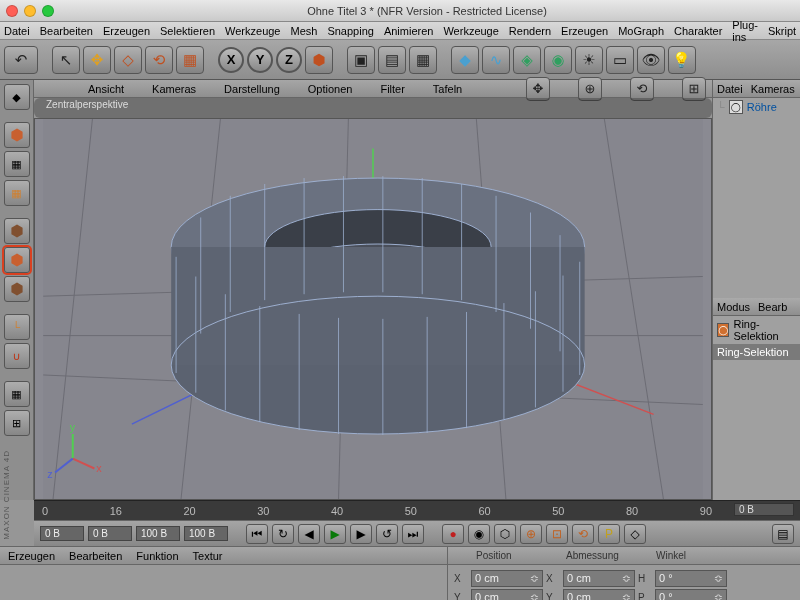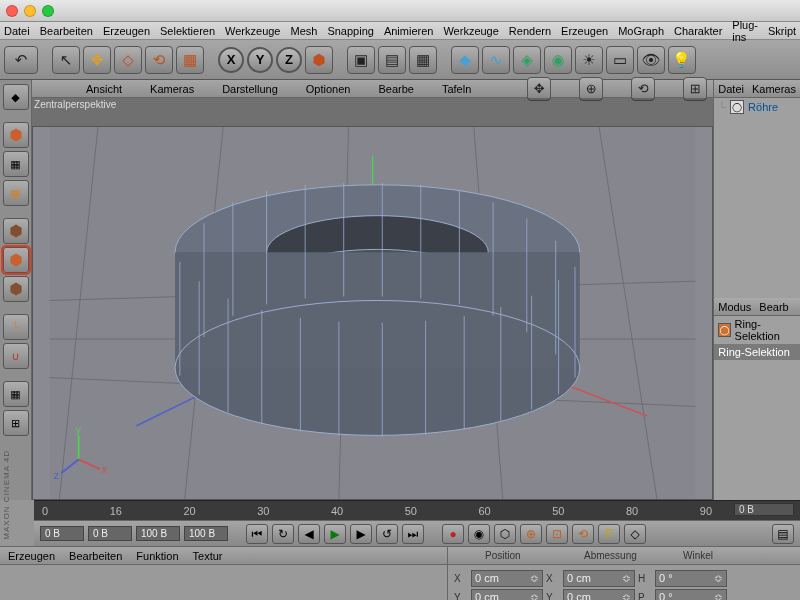--- a/index.html
+++ b/index.html
@@ -15,58 +15,59 @@
 .tool-btn.undo { width: 34px; }
 .tool-sep { width: 8px; }
 .main { display: flex; height: 420px; }
 .left-tools { width: 34px; background: #8e8e8e; border-right: 1px solid #666; display: flex; flex-direction: column; align-items: center; padding-top: 4px; gap: 3px; }
 .lt-btn { width: 26px; height: 26px; border-radius: 3px; background: linear-gradient(#aeaeae,#868686); border: 1px solid #555; display: flex; align-items: center; justify-content: center; }
 .lt-btn.active { box-shadow: 0 0 0 2px #d94020; }
 .lt-sep { height: 6px; }
 .viewport-area { flex: 1; display: flex; flex-direction: column; }
 .vp-menu { height: 18px; background: linear-gradient(#a6a6a6,#8f8f8f); display: flex; align-items: center; padding: 0 6px; border-bottom: 1px solid #666; gap: 28px; }
 .vp-menu .spacer { flex: 1; }
-.vp-label { height: 28px; background: rgba(0,0,0,.25); color: #ddd; padding: 1px 2px; font-size: 10px; }
+.vp-label { height: 20px; background: rgba(0,0,0,.25); color: #ddd; padding: 1px 12px; font-size: 10px; border-radius: 6px; }
 .viewport { flex: 1; background: #8a8a92; position: relative; overflow: hidden; border: 1px solid #555; }
 .right-panel { width: 88px; background: #a0a0a0; border-left: 1px solid #666; display: flex; flex-direction: column; }
 .rp-tabs { height: 18px; background: linear-gradient(#aaa,#8e8e8e); display: flex; align-items: center; font-size: 10px; padding: 0 4px; gap: 8px; border-bottom: 1px solid #666; }
 .rp-row { display: flex; align-items: center; padding: 2px 4px; gap: 4px; }
 .rp-icon { width: 14px; height: 14px; border: 1px solid #555; display: flex; align-items: center; justify-content: center; font-size: 9px; background: #ddd; }
 .rp-row.sel { background: #7a7a7a; color: #fff; }
 .timeline { height: 20px; background: #3a3a3a; border-top: 1px solid #222; position: relative; margin-left: 34px; }
 .tl-ticks { position: absolute; inset: 0; display: flex; justify-content: space-between; padding: 0 8px; align-items: center; color: #bbb; font-size: 9px; }
 .tl-field { position: absolute; right: 6px; top: 2px; background: #555; color: #ddd; border: 1px solid #333; padding: 0 4px; font-size: 10px; width: 60px; }
 .playbar { height: 26px; background: linear-gradient(#a5a5a5,#888); border-top: 1px solid #666; display: flex; align-items: center; padding: 0 6px; gap: 4px; margin-left: 34px; }
 .pb-field { background: #666; color: #eee; border: 1px solid #444; padding: 1px 4px; font-size: 10px; width: 44px; }
 .pb-btn { width: 22px; height: 20px; background: linear-gradient(#b0b0b0,#868686); border: 1px solid #555; border-radius: 3px; display: flex; align-items: center; justify-content: center; font-size: 12px; }
 .pb-btn.rec { color: #c02020; }
 .pb-btn.play { color: #0a7a0a; }
 .bottom { display: flex; height: 72px; background: #9a9a9a; border-top: 1px solid #666; }
 .bot-left { flex: 1; border-right: 1px solid #666; }
 .bot-tabs { height: 18px; background: linear-gradient(#a6a6a6,#8f8f8f); display: flex; align-items: center; padding: 0 8px; gap: 14px; border-bottom: 1px solid #666; }
 .bot-right { width: 352px; }
 .coord-grid { padding: 3px 6px; }
-.coord-hdr { display: flex; gap: 9px; margin-bottom: 2px; }
+.coord-hdr { display: flex; gap: 0; margin-bottom: 2px; }
 .coord-hdr span { width: 90px; text-align: left; color: #333; font-size: 10px; }
 .coord-hdr span:first-child { width: 20px; }
 .coord-row { display: flex; gap: 3px; margin-bottom: 2px; align-items: center; }
 .clab { width: 14px; color: #333; font-size: 10px; }
 .cfield { width: 72px; background: #7c7c7c; border: 1px solid #555; color: #eee; padding: 1px 3px; font-size: 10px; display: flex; justify-content: space-between; }
 .cfield .arr { color: #ccc; }
 .side-brand { position: absolute; left: 2px; top: 450px; writing-mode: vertical-rl; transform: rotate(180deg); color: #555; font-size: 8px; letter-spacing: 1px; }
 svg.cube { width: 16px; height: 16px; }
 .circle-btn { width: 26px; height: 26px; border-radius: 50%; border: 2px solid #555; background: linear-gradient(#bbb,#888); display: flex; align-items: center; justify-content: center; font-size: 13px; font-weight: bold; }
 </style>
 </head>
 <body>
 
 <div class="titlebar">
   <div class="tbtn" style="background:#ff5f56"></div>
   <div class="tbtn" style="background:#ffbd2e"></div>
   <div class="tbtn" style="background:#27c93f"></div>
+  <div class="window-title">Ohne Titel 3 * (NFR Version - Restricted License)</div>
 </div>
 
 <div class="menubar">
   <span>Datei</span>
   <span>Bearbeiten</span>
   <span>Erzeugen</span>
   <span>Selektieren</span>
   <span>Werkzeuge</span>
   <span>Mesh</span>
   <span>Snapping</span>
@@ -144,21 +145,21 @@
     <div class="lt-btn">⊞</div>
   </div>
 
   <div class="viewport-area">
     <div class="vp-menu">
       <span style="width:20px"></span>
       <span>Ansicht</span>
       <span>Kameras</span>
       <span>Darstellung</span>
       <span>Optionen</span>
-      <span>Bearbe</span>
+      <span>Filter</span>
       <span>Tafeln</span>
       <span class="spacer"></span>
       <span class="tool-btn sm">✥</span>
       <span class="tool-btn sm">⊕</span>
       <span class="tool-btn sm">⟲</span>
       <span class="tool-btn sm">⊞</span>
     </div>
     <div class="vp-label">Zentralperspektive</div>
     <div class="viewport">
       <svg width="100%" height="100%" viewBox="0 0 670 386">

